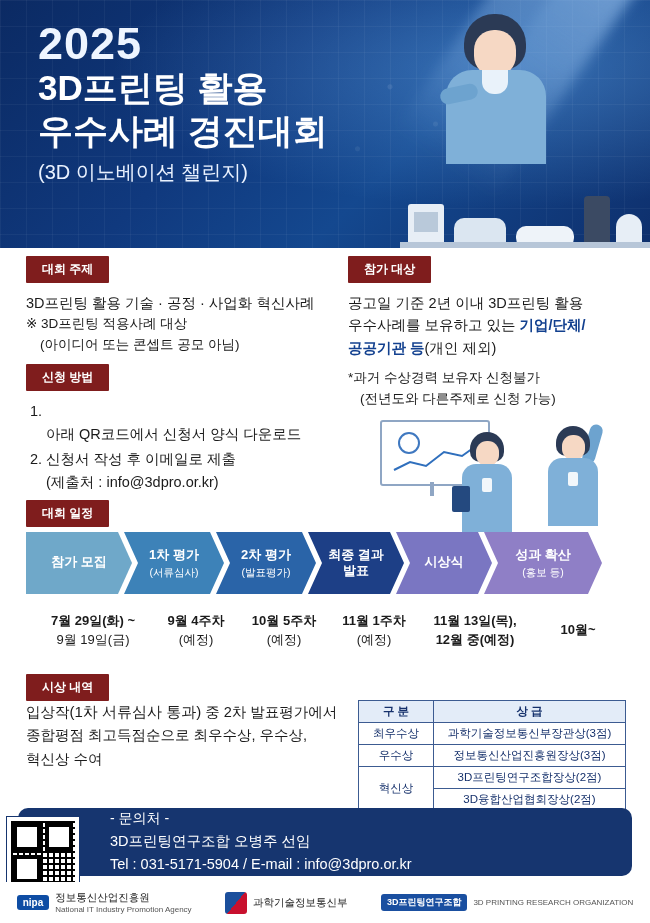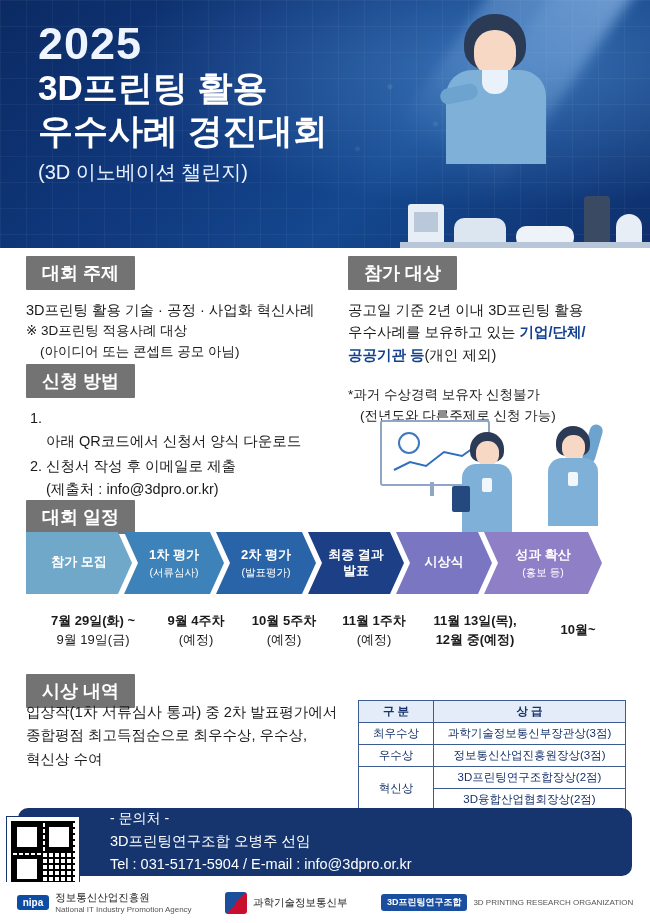--- a/index.html
+++ b/index.html
@@ -62,22 +62,22 @@
   .o1{left:8px;width:36px;height:44px;background:#e7eef6;}
   .o1:after{content:"";position:absolute;left:6px;top:8px;width:24px;height:20px;background:#b9c9da;}
   .o2{left:54px;width:52px;height:30px;background:#dbe6f1;border-radius:10px 10px 3px 3px;}
   .o3{left:116px;width:58px;height:22px;background:#eef3f9;border-radius:10px;}
   .o4{left:184px;width:26px;height:52px;background:#3b4a63;border-radius:4px;}
   .o5{left:216px;width:26px;height:34px;background:#e7eef6;border-radius:13px 13px 3px 3px;}
   .deskline{position:absolute;left:0;bottom:0;width:250px;height:6px;background:#b7c6d8;}
 
   
   .pill{
-    display:inline-block;background:#737373;color:#fff;
-    font-size:18px;font-weight:bold;padding:5px 16px;border-radius:1px;
+    display:inline-block;background:#7f1d1d;color:#fff;
+    font-size:12px;font-weight:bold;padding:5px 16px;border-radius:1px;
   }
 
   
   .b-topic{position:absolute;left:26px;top:256px;width:300px;}
   .b-target{position:absolute;left:348px;top:256px;width:280px;}
   .b-apply{position:absolute;left:26px;top:364px;width:330px;}
   .b-sched{position:absolute;left:26px;top:500px;width:600px;}
   .b-award{position:absolute;left:26px;top:674px;width:600px;}
 
   .txt{font-size:14.5px;color:#1b1b1b;line-height:1.55;margin-top:9px;}
@@ -208,21 +208,21 @@
       <div class="small" style="padding-left:14px">(아이디어 또는 콘셉트 공모 아님)</div>
     </div>
   </div>
 
   <div class="b-target">
     <span class="pill">참가 대상</span>
     <div class="txt">
       <div><span>공고일 기준 </span><span class="u">2년 이내 3D프린팅 활용</span></div>
       <div><span class="u">우수사례를 보유하고 있는</span><span class="blue"> 기업/단체/</span></div>
       <div><span class="blue">공공기관 등</span><span>(개인 제외)</span></div>
-      <div class="note" style="margin-top:19px">*과거 수상경력 보유자 신청불가</div>
+      <div class="note" style="margin-top:9px">*과거 수상경력 보유자 신청불가</div>
       <div class="note" style="padding-left:12px">(전년도와 다른주제로 신청 가능)</div>
     </div>
   </div>
 
   <div class="b-apply">
     <span class="pill">신청 방법</span>
     <ol class="ol">
       <li>
         <br>
         <span>아래 QR코드에서 신청서 양식 다운로드</span>

